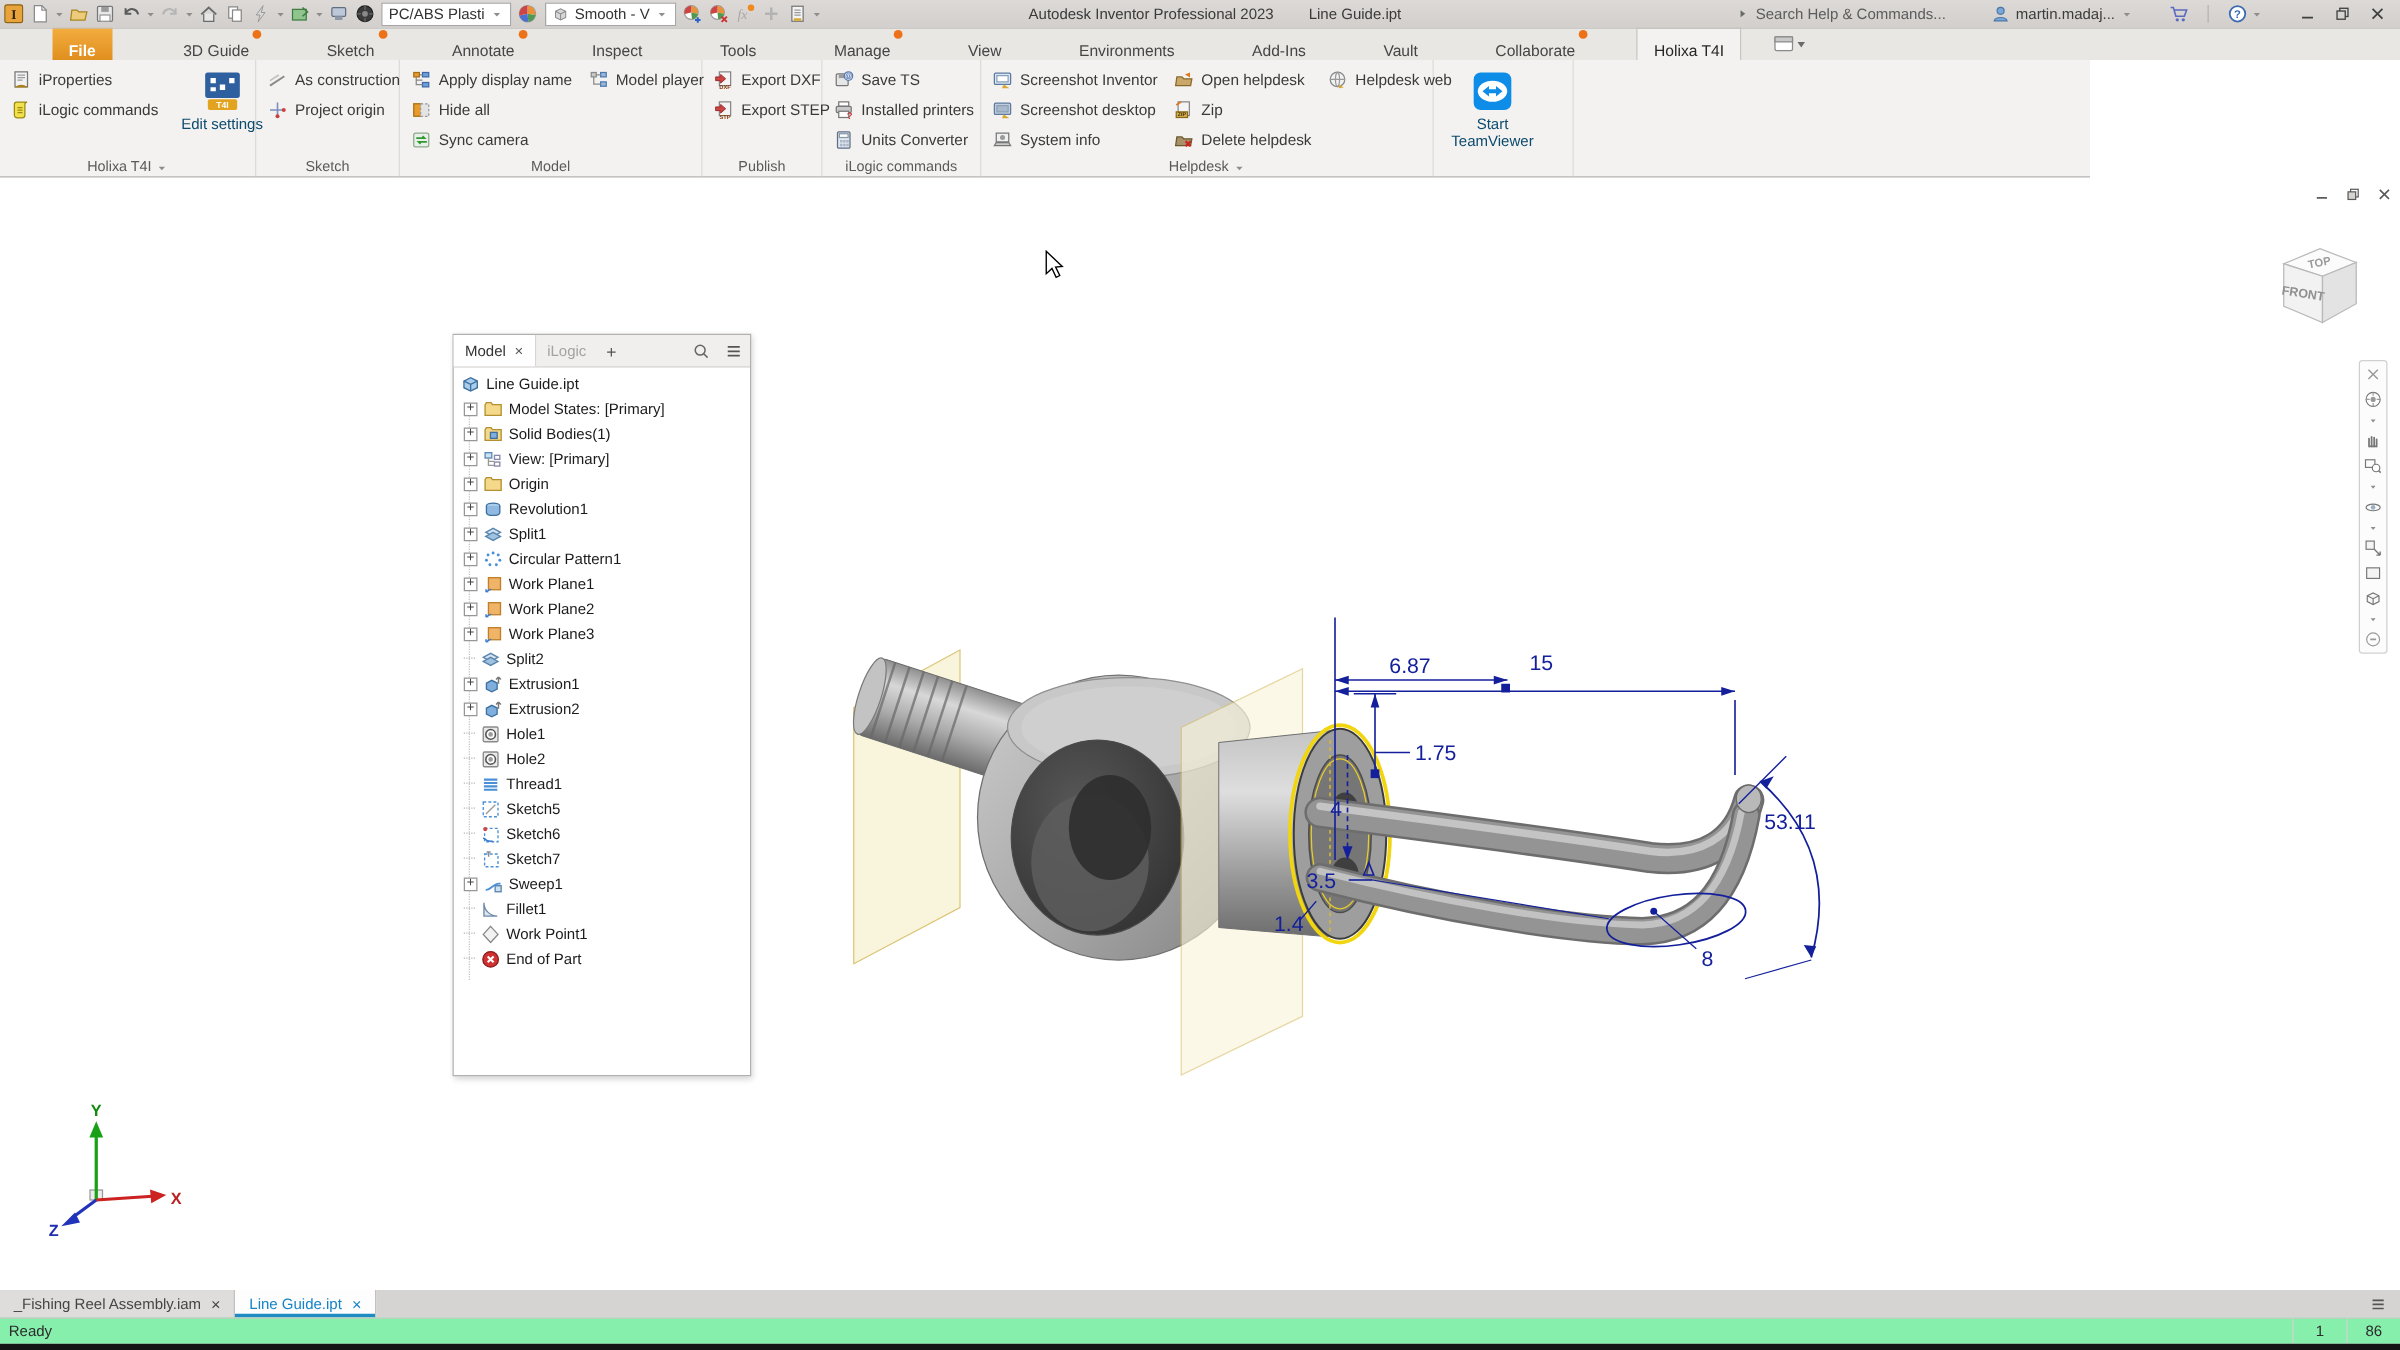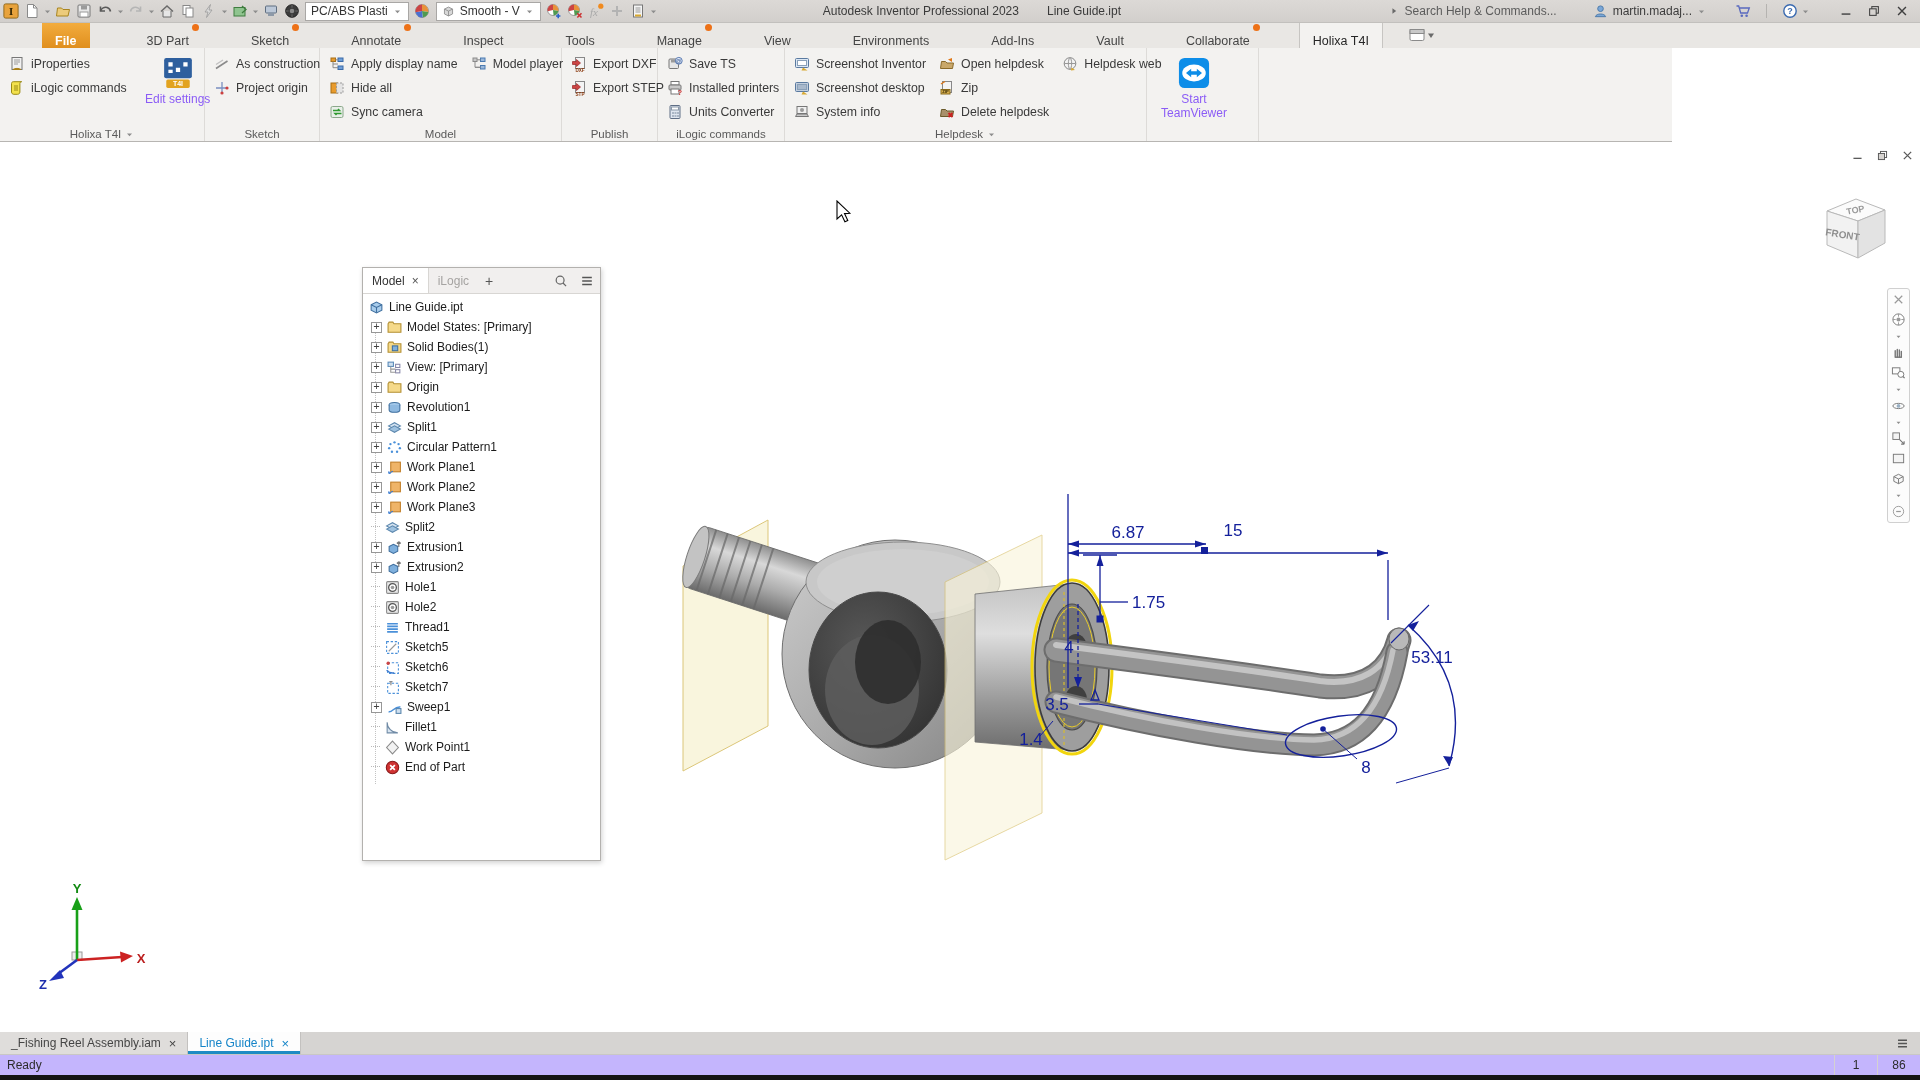--- a/index.html
+++ b/index.html
@@ -47,21 +47,21 @@
   .panel{position:relative;height:100%;border-right:1px solid #dddbd8;box-sizing:border-box;
     padding:6px 4px 16px 7px;display:flex;gap:9px;flex:none;}
   .panel-label{position:absolute;bottom:1px;left:0;right:0;text-align:center;font-size:11.5px;
     color:#5a5a5a;display:flex;justify-content:center;align-items:center;gap:4px;}
   .panel-label svg{width:9px;height:9px;}
   .pcol{display:flex;flex-direction:column;gap:4px;}
   .sbtn{display:flex;align-items:center;gap:6px;height:20px;font-size:12.3px;color:#3a3a3a;
     white-space:nowrap;padding:0 2px;}
   .sbtn svg{width:16px;height:16px;flex:none;}
   .bigbtn{display:flex;flex-direction:column;align-items:center;width:80px;text-align:center;
-    font-size:12px;color:#8b5cf6;gap:4px;padding-top:3px;line-height:1.15;}
+    font-size:12px;color:#0c4a6e;gap:4px;padding-top:3px;line-height:1.15;}
 
   
   #viewport{position:absolute;left:0;top:142px;width:1920px;height:890px;background:#ffffff;overflow:hidden;}
   #scene{position:absolute;left:0;top:0;}
   #doc-controls{position:absolute;right:5px;top:5px;display:flex;gap:9px;}
   #doc-controls span{width:16px;height:16px;display:flex;align-items:center;justify-content:center;}
   #doc-controls svg{width:13px;height:13px;}
   #viewcube{position:absolute;left:1812px;top:42px;width:88px;height:88px;}
   #navbar{position:absolute;left:1887px;top:146px;width:23px;background:#fcfcfc;
     border:1px solid #d0d0d0;border-radius:3px;display:flex;flex-direction:column;align-items:center;
@@ -99,21 +99,21 @@
   
   #doc-tabs{position:absolute;left:0;top:1032px;width:1920px;height:22px;background:#d6d4d2;
     display:flex;align-items:stretch;font-size:12px;}
   .dtab{display:flex;align-items:center;gap:8px;padding:0 11px;background:#dfddDb;color:#454545;
     border-right:1px solid #c3c1bf;white-space:nowrap;}
   .dtab .dx{font-size:13px;}
   .dtab.active{background:#fdfdfd;color:#1484c8;box-shadow:inset 0 -3px 0 #1e8bc3;}
   #dt-rest{flex:1;}
   #dt-menu{display:flex;align-items:center;padding:0 10px;}
   #dt-menu svg{width:15px;height:13px;}
-  #statusbar{position:absolute;left:0;top:1054px;width:1920px;height:21px;background:#c4b5fd;
+  #statusbar{position:absolute;left:0;top:1054px;width:1920px;height:21px;background:#86efac;
     border-top:1px solid #c9c7c5;display:flex;align-items:center;font-size:12px;color:#2c2c2c;box-sizing:border-box;}
   #sb-ready{padding-left:7px;}
   .sspacer{flex:1;}
   .scell{width:42px;text-align:center;border-left:1px solid #d4d2d0;align-self:stretch;
     display:flex;align-items:center;justify-content:center;}
   #bottom-strip{position:absolute;left:0;top:1075px;width:1920px;height:5px;background:#141414;}
 </style>
 </head>
 <body>
 
@@ -360,21 +360,21 @@
         </span>
     </div>
   </div>
 </div>
 
 <div id="ribbon-tabs">
     <div class="rtab file">
       <span>File</span>
     </div>
     <div class="rtab">
-      <span>3D Part</span>
+      <span>3D Guide</span>
       <span class="rbadge"></span>
     </div>
     <div class="rtab">
       <span>Sketch</span>
       <span class="rbadge"></span>
     </div>
     <div class="rtab">
       <span>Annotate</span>
       <span class="rbadge"></span>
     </div>

